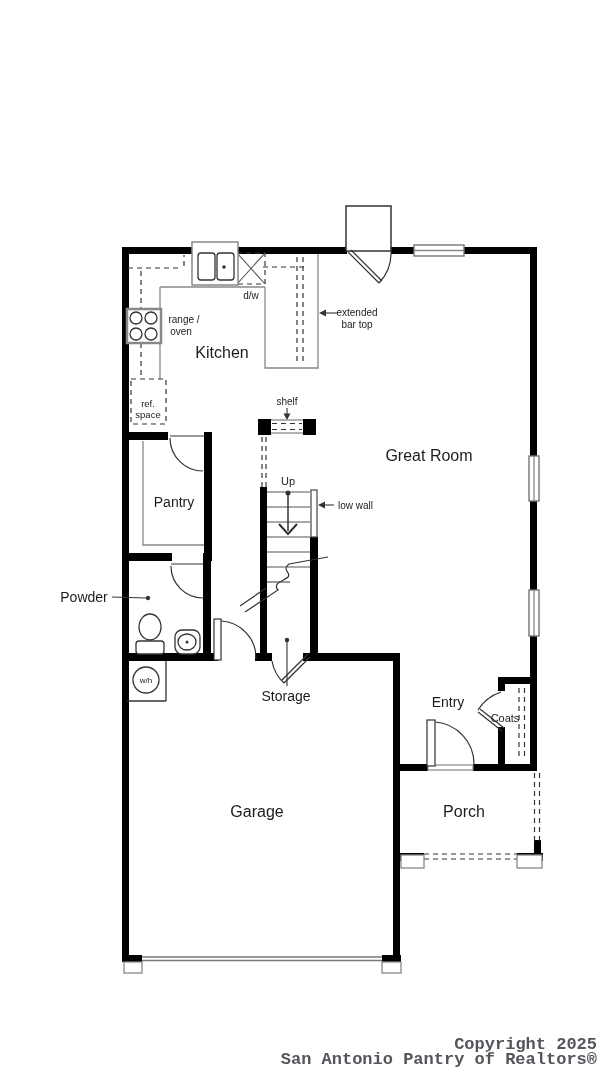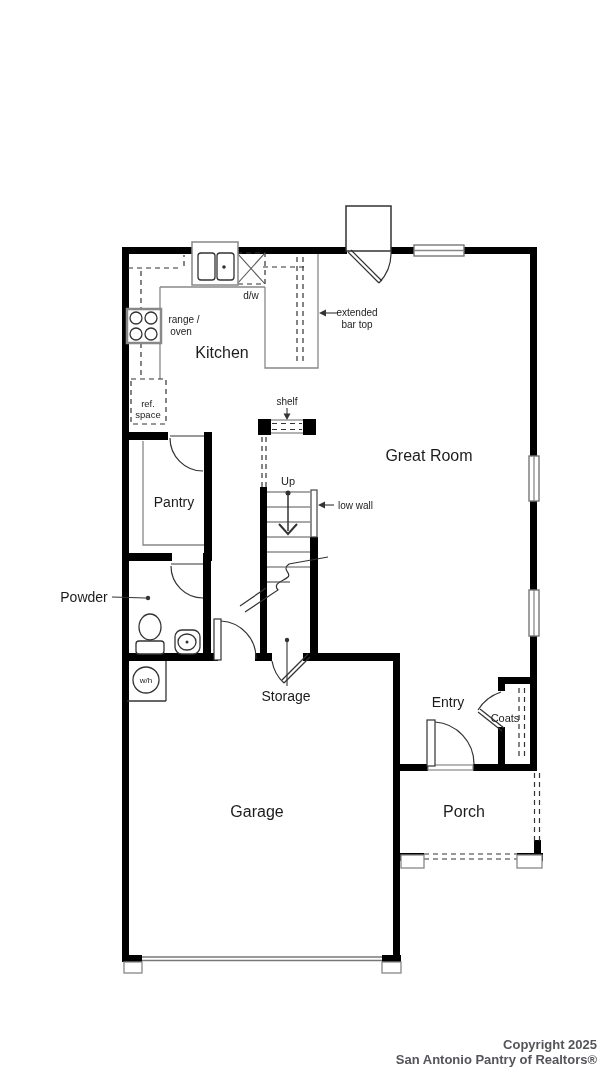--- a/index.html
+++ b/index.html
@@ -15,22 +15,22 @@
   .wall{fill:#000000;stroke:none;}
   .thin{stroke:#888888;stroke-width:1.3;fill:none;}
   .fixture{stroke:#333333;stroke-width:1.3;fill:#ffffff;}
   .fixline{stroke:#333333;stroke-width:1.3;fill:none;}
   .dash{stroke:#333333;stroke-width:1.2;fill:none;stroke-dasharray:5 4;}
   .swing{stroke:#333333;stroke-width:1.2;fill:none;}
   .leader{stroke:#333333;stroke-width:1.1;fill:none;}
   .tread{stroke:#555555;stroke-width:1.2;}
   .winrect{fill:#ffffff;stroke:#777777;stroke-width:1.4;}
   #footer{position:absolute;right:3px;top:1037px;text-align:right;
-          font-weight:bold;font-size:13px;line-height:15px;color:#54555b;
-          text-shadow:0 0 2px #fff,0 0 2px #fff,1px 1px 1px #fff,-1px -1px 1px #fff;}
+          font-weight:bold;font-size:17px;line-height:15px;color:#54555b;
+          text-shadow:0 0 2px #fff,0 0 2px #fff,1px 1px 1px #fff,-1px -1px 1px #fff;font-family:Liberation Mono, monospace;}
 </style>
 </head>
 <body>
 
 
 
 <svg width="600" height="1074" viewBox="0 0 600 1074">
 
   <g>
     <rect class="wall" x="122" y="247" width="225" height="7"></rect>

